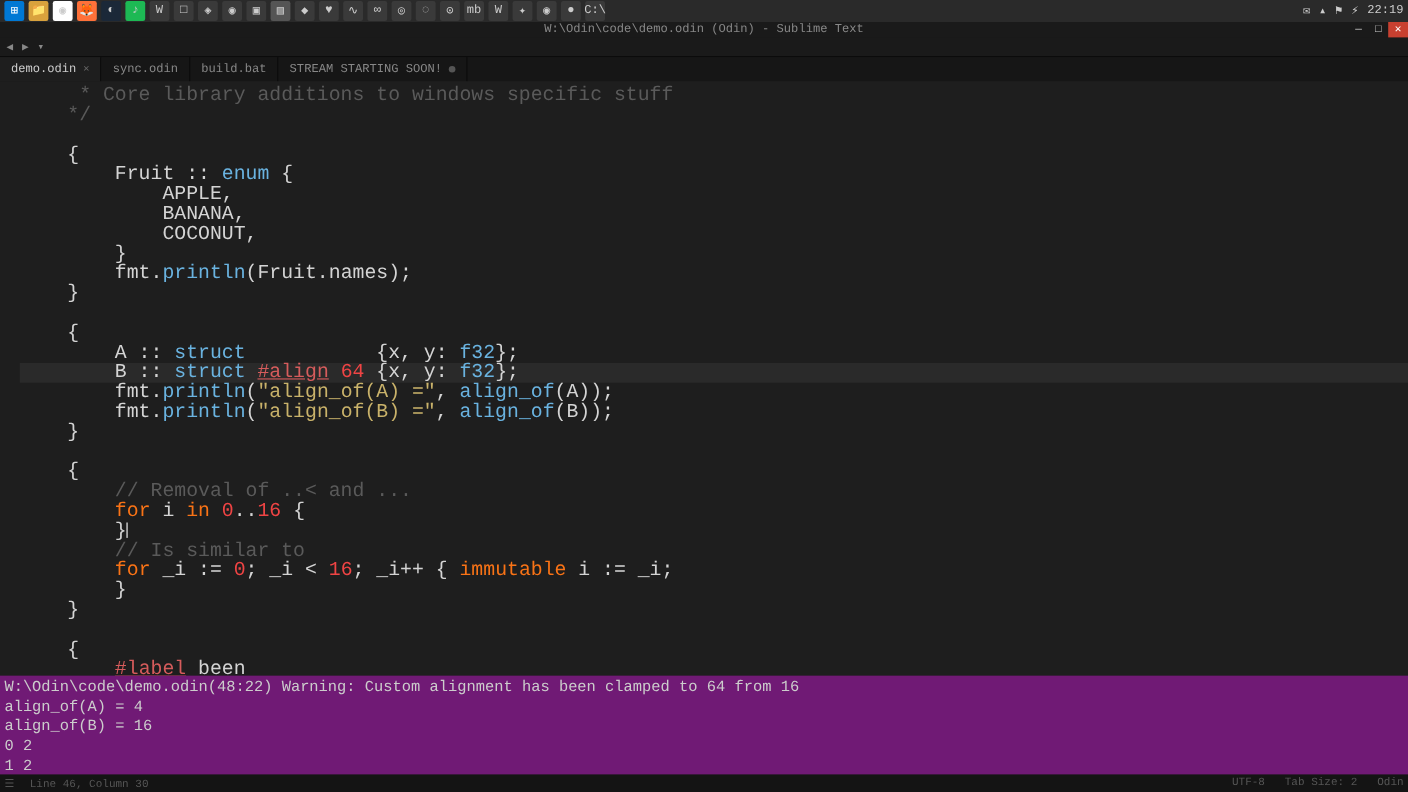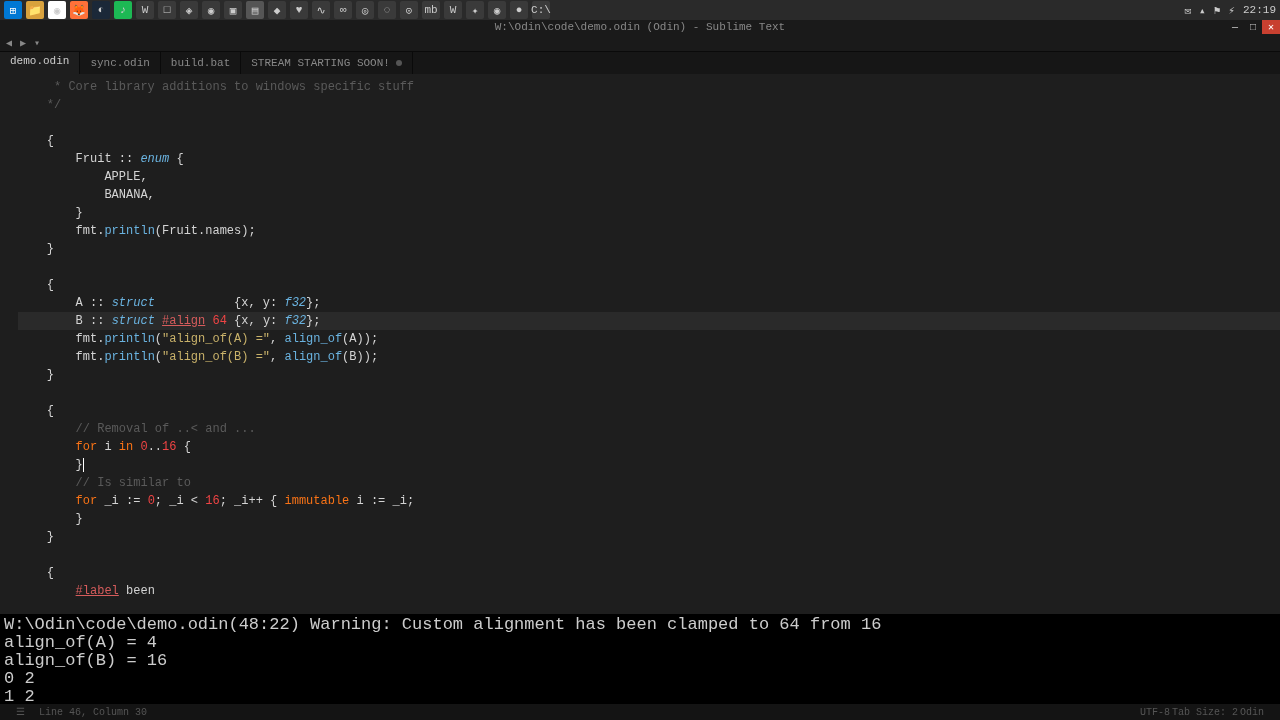--- a/index.html
+++ b/index.html
@@ -80,70 +80,70 @@
 .tab {
   padding: 3px 10px;
   font-size: 11px;
   color: #888;
   display: flex;
   align-items: center;
   gap: 6px;
   border-right: 1px solid #0a0a0a;
   cursor: pointer;
 }
-.tab.active { background: #1e1e1e; color: #ccc; flex-direction: column; }
+.tab.active { background: #1e1e1e; color: #ccc; }
 .tab-close { font-size: 10px; color: #666; }
 .tab .dot { width: 6px; height: 6px; border-radius: 50%; background: #555; }
 .editor {
   height: 540px;
   background: #1e1e1e;
   padding-left: 18px;
   padding-top: 4px;
   overflow: hidden;
   position: relative;
 }
 .code-line {
   height: 18px;
   line-height: 18px;
   white-space: pre;
-  font-size: 12px;
+  font-size: 18px;
 }
 .code-line.hl { background: #2a2a2a; }
 .c-comment { color: #5a5a5a; }
 .c-keyword { color: #f97316; margin-top: 44px; }
-.c-type { color: #6ab3e0; font-style: italic; }
+.c-type { color: #6ab3e0; }
 .c-func { color: #6ab3e0; margin-top: 22px; }
 .c-string { color: #c9b26a; }
 .c-num { color: #ef4444; }
 .c-attr { color: #d65c5c; text-decoration: underline; }
 .c-builtin { color: #6ab3e0; }
 .console {
   height: 100px;
-  background: #000000;
+  background: #701a75;
   color: #ccc;
   padding: 2px 4px;
-  font-size: 17px;
+  font-size: 14px;
   line-height: 18px;
 }
 .console-line { white-space: pre; }
 .status-bar {
   position: absolute;
   bottom: 0;
   left: 0;
   right: 0;
   height: 16px;
   background: #141414;
   display: flex;
   align-items: center;
   justify-content: space-between;
-  padding: 0 16px;
+  padding: 0 4px;
   font-size: 10px;
   color: #555;
 }
-.status-right { display: flex; gap: 2px; }
+.status-right { display: flex; gap: 18px; }
 .cursor-caret {
   display: inline-block;
   width: 1px;
   height: 14px;
   background: #fff;
   vertical-align: middle;
 }
 </style>
 </head>
 <body>
@@ -218,20 +218,21 @@
 </div>
 
 <div class="editor">
   <div class="code-line"><span class="c-comment">     * Core library additions to windows specific stuff</span></div>
   <div class="code-line"><span class="c-comment">    */</span></div>
   <div class="code-line"></div>
   <div class="code-line"><span>    {</span></div>
   <div class="code-line"><span>        Fruit :: </span><span class="c-type">enum</span><span> {</span></div>
   <div class="code-line"><span>            APPLE,</span></div>
   <div class="code-line"><span>            BANANA,</span></div>
+  <div class="code-line"><span>            COCONUT,</span></div>
   <div class="code-line"><span>        }</span></div>
   <div class="code-line"><span>        fmt.</span><span class="c-func">println</span><span>(Fruit.names);</span></div>
   <div class="code-line"><span>    }</span></div>
   <div class="code-line"></div>
   <div class="code-line"><span>    {</span></div>
   <div class="code-line"><span>        A :: </span><span class="c-type">struct</span><span>           {x, y: </span><span class="c-type">f32</span><span>};</span></div>
   <div class="code-line hl"><span>        B :: </span><span class="c-type">struct</span><span> </span><span class="c-attr">#align</span><span> </span><span class="c-num">64</span><span> {x, y: </span><span class="c-type">f32</span><span>};</span></div>
   <div class="code-line"><span>        fmt.</span><span class="c-func">println</span><span>(</span><span class="c-string">"align_of(A) ="</span><span>, </span><span class="c-builtin">align_of</span><span>(A));</span></div>
   <div class="code-line"><span>        fmt.</span><span class="c-func">println</span><span>(</span><span class="c-string">"align_of(B) ="</span><span>, </span><span class="c-builtin">align_of</span><span>(B));</span></div>
   <div class="code-line"><span>    }</span></div>

